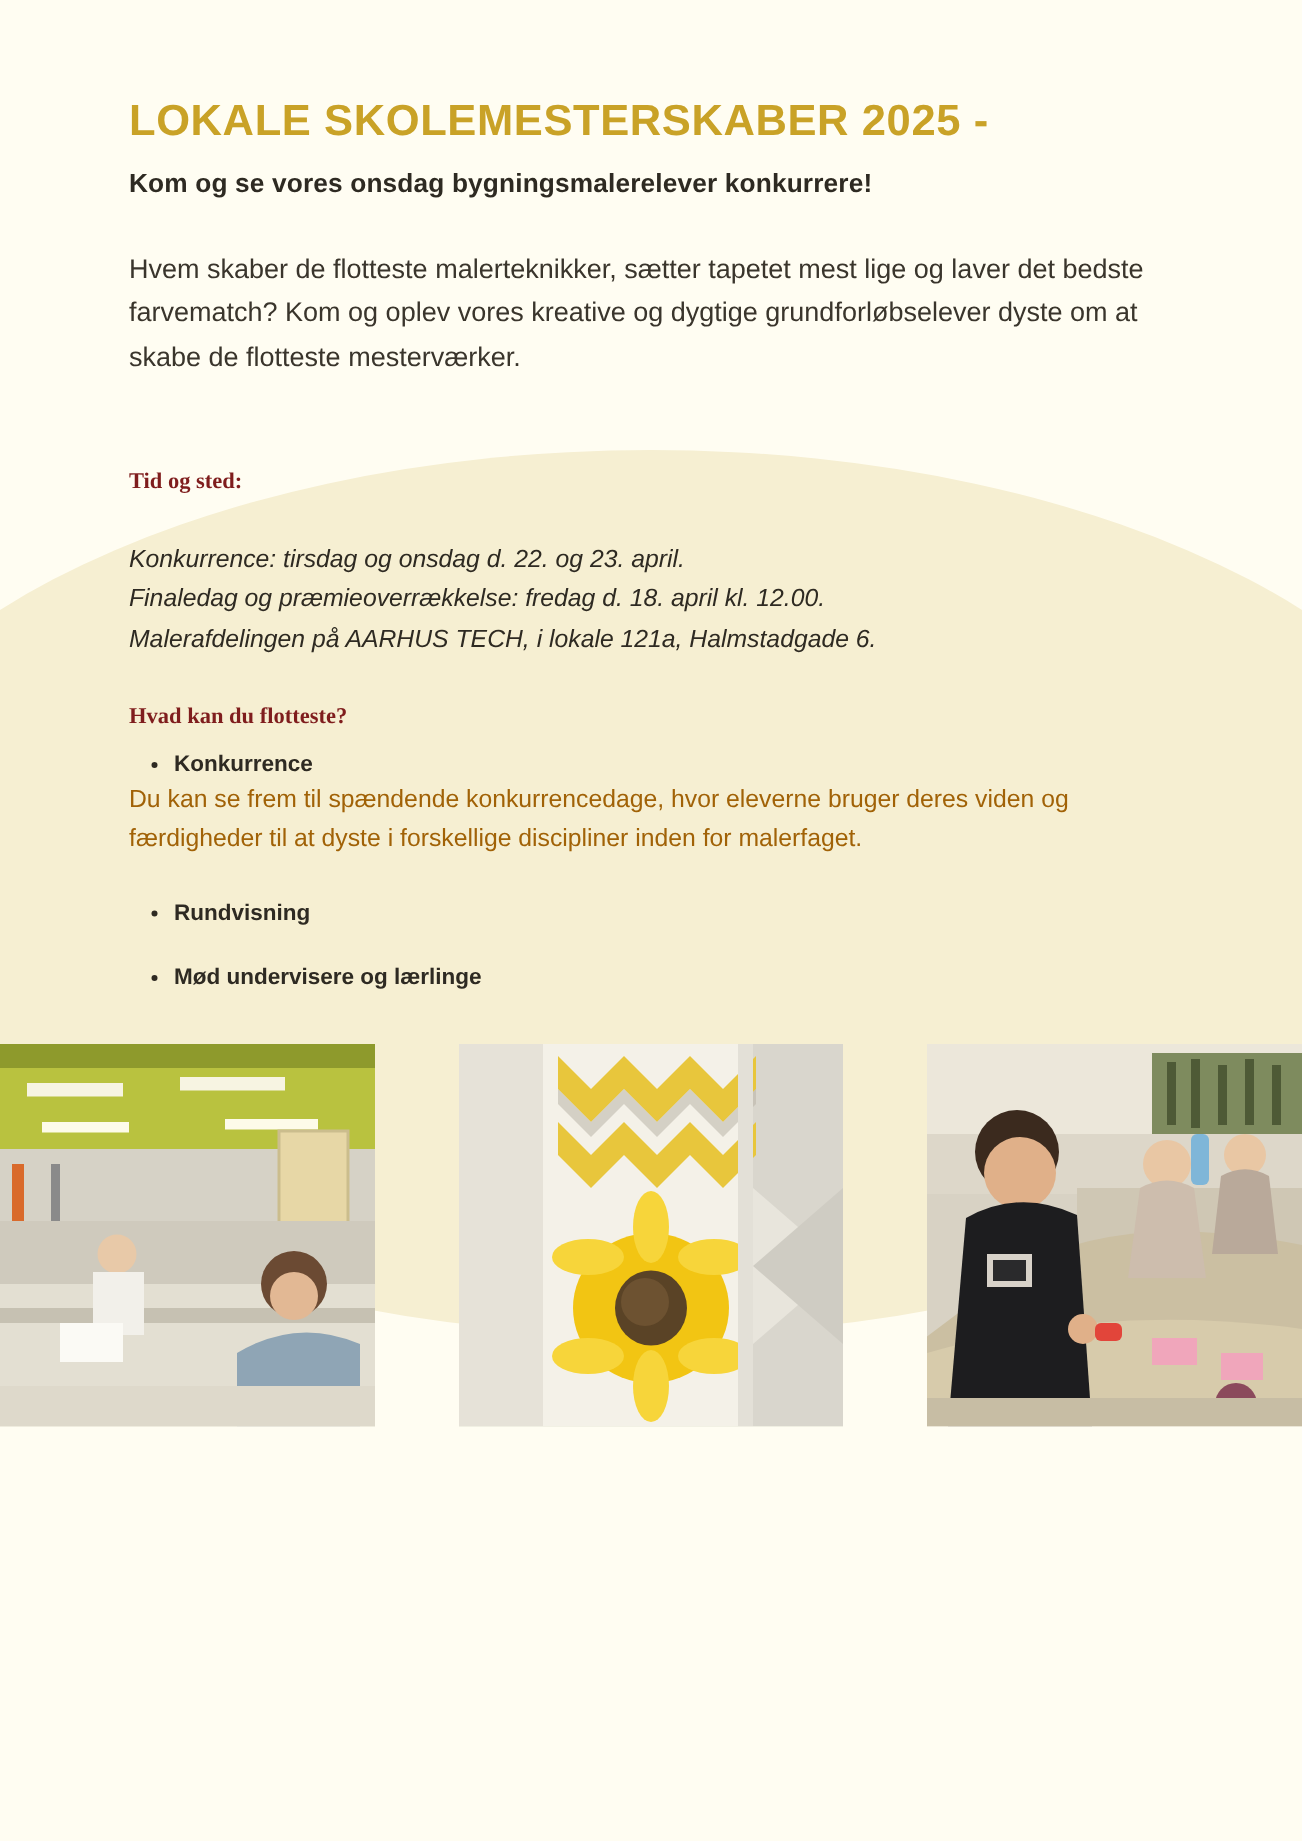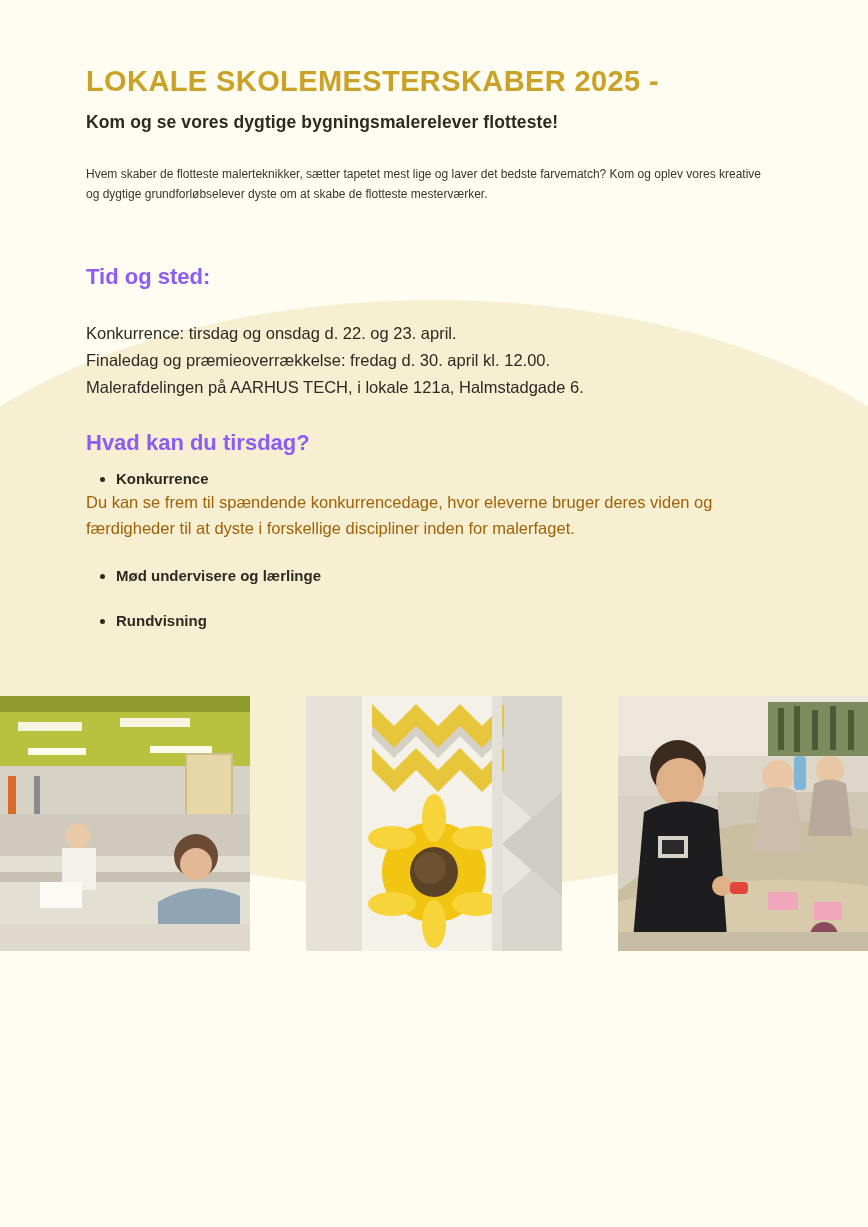--- a/index.html
+++ b/index.html
@@ -49,42 +49,44 @@
   }
   .subhead {
     margin: 14px 0 0 0;
     font-size: 17.5px;
     font-weight: bold;
     color: #2e2a22;
     letter-spacing: 0.1px;
   }
   .intro {
     margin: 32px 0 0 0;
-    font-size: 12px;
+    font-size: 18px;
     line-height: 1.62;
     color: #3a352c;
     max-width: 680px;
   }
   .section-title {
-    font-size: 22px;
-    font-weight: bold;
-    color: #8b5cf6;
-    margin: 0;
+    font-size: 15px;
+    font-weight: bold;
+    color: #7f1d1d;
+    margin: 0;
+    font-family: Liberation Serif, serif;
   }
   .tid-block {
     margin-top: 60px;
   }
   .tid-lines {
     margin: 30px 0 0 0;
     font-size: 16.5px;
     line-height: 1.62;
     color: #2e2a22;
   }
   .tid-lines div {
     white-space: nowrap;
+    font-style: italic;
   }
   .forvente-title {
     margin-top: 30px;
   }
   ul.bullets {
     margin: 14px 0 0 0;
     padding-left: 30px;
     list-style: disc;
   }
   ul.bullets li {
@@ -133,48 +135,48 @@
 <body>
 
 <div class="page">
 
   <div class="ellipse-band"></div>
 
   <div class="content">
 
     <h1 class="headline">LOKALE SKOLEMESTERSKABER 2025 -</h1>
 
-    <p class="subhead">Kom og se vores dygtige bygningsmalerelever flotteste!</p>
+    <p class="subhead">Kom og se vores onsdag bygningsmalerelever konkurrere!</p>
 
     <p class="intro">Hvem skaber de flotteste malerteknikker, sætter tapetet mest lige og laver det bedste farvematch? Kom og oplev vores kreative og dygtige grundforløbselever dyste om at skabe de flotteste mesterværker.</p>
 
     <div class="tid-block">
       <p class="section-title">Tid og sted:</p>
 
       <div class="tid-lines">
         <div>Konkurrence: tirsdag og onsdag d. 22. og 23. april.</div>
-        <div>Finaledag og præmieoverrækkelse: fredag d. 30. april kl. 12.00.</div>
+        <div>Finaledag og præmieoverrækkelse: fredag d. 18. april kl. 12.00.</div>
         <div>Malerafdelingen på AARHUS TECH, i lokale 121a, Halmstadgade 6.</div>
       </div>
 
-      <p class="section-title forvente-title">Hvad kan du tirsdag?</p>
+      <p class="section-title forvente-title">Hvad kan du flotteste?</p>
 
       <ul class="bullets">
         <li>Konkurrence</li>
       </ul>
 
       <p class="para">Du kan se frem til spændende konkurrencedage, hvor eleverne bruger deres viden og færdigheder til at dyste i forskellige discipliner inden for malerfaget.</p>
 
 
+      <ul class="bullets spaced-top">
+        <li>Rundvisning</li>
+      </ul>
+
       <ul class="bullets spaced-more">
         <li>Mød undervisere og lærlinge</li>
-      </ul>
-
-      <ul class="bullets spaced-top">
-        <li>Rundvisning</li>
       </ul>
     </div>
 
   </div>
 
   <div class="photos">
 
     <div class="photo photo-1">
       <svg viewBox="0 0 250 255" preserveAspectRatio="none" aria-hidden="true">
         <rect x="0" y="0" width="250" height="255" fill="#c9c7bd"></rect>

